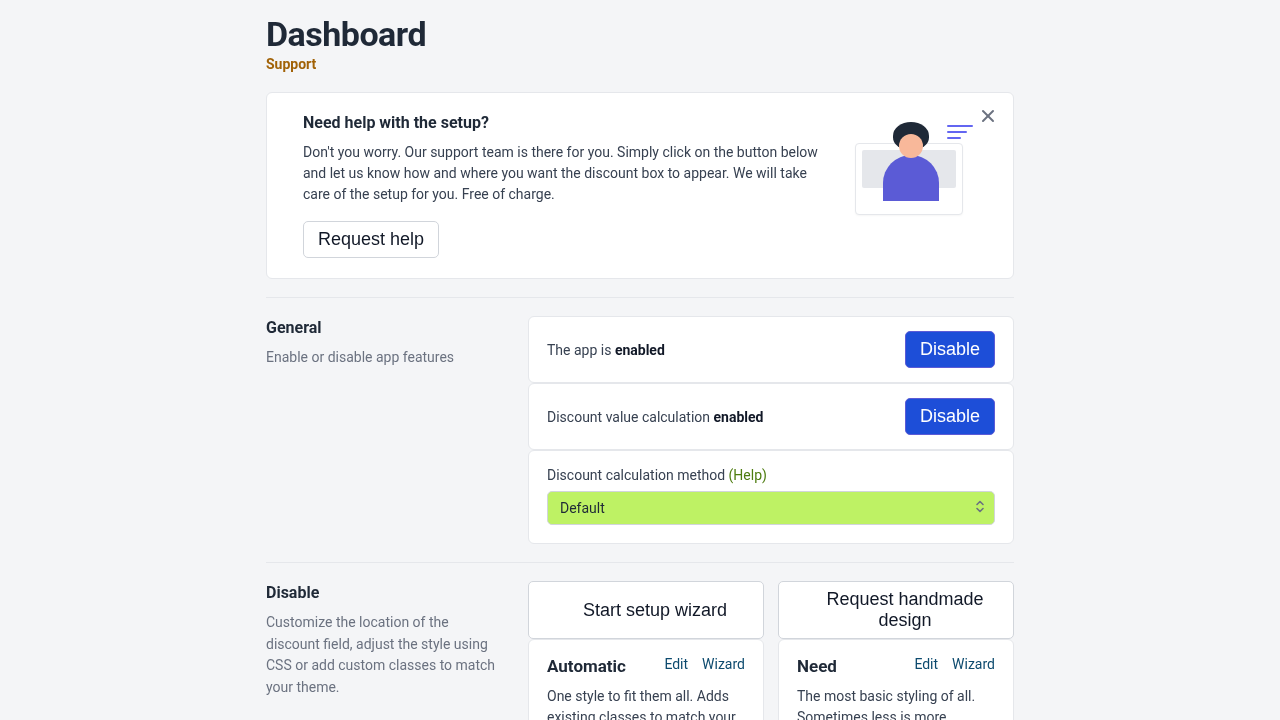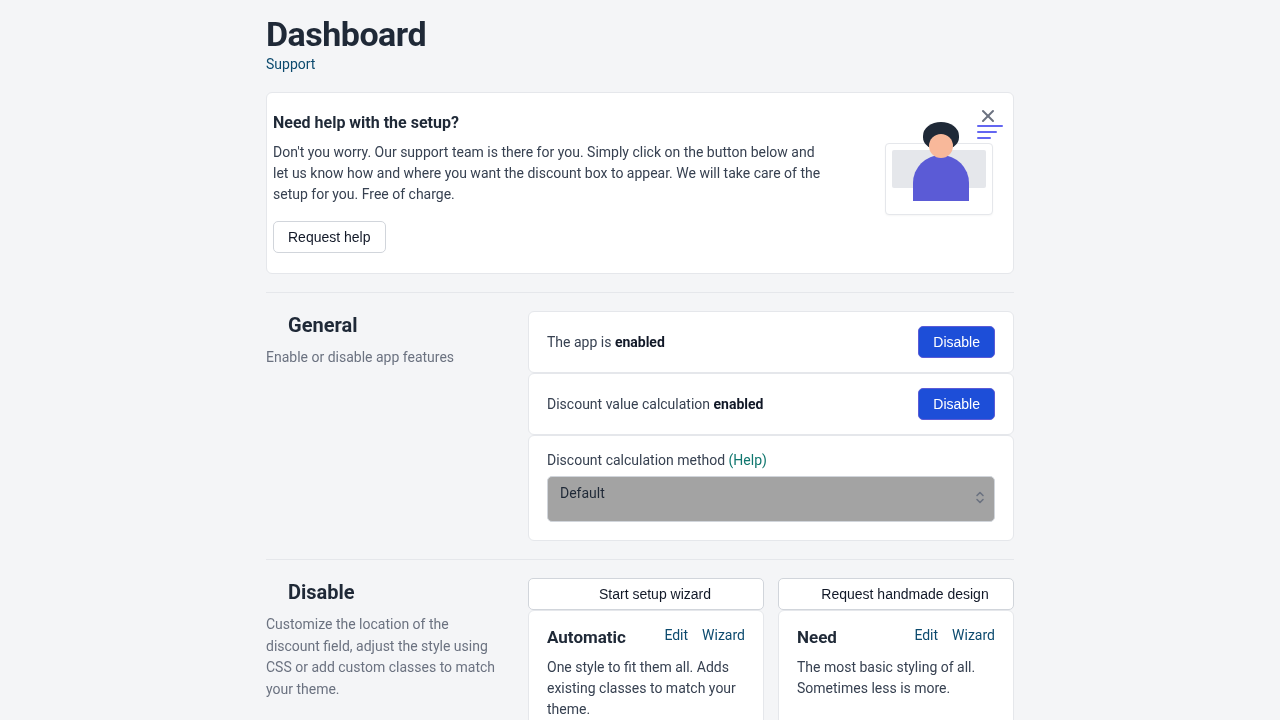--- a/index.html
+++ b/index.html
@@ -18,34 +18,35 @@
     width: 748px;
     margin: 0 auto;
   }
   .page-title {
     font-size: 34px;
     font-weight: 700;
     letter-spacing: -0.5px;
     margin-top: 6px;
   }
   .support-link {
-    color: #0c4a6e;
+    color: #a16207;
     text-decoration: none;
     font-size: 14px;
     display: inline-block;
     margin-top: 2px;
+    font-weight: bold;
   }
   .card {
     background: #fff;
     border: 1px solid #e5e7eb;
     border-radius: 6px;
   }
   .help-card {
     margin-top: 20px;
-    padding: 20px 6px;
+    padding: 20px 36px;
     display: flex;
     align-items: flex-start;
     position: relative;
   }
   .help-text {
     flex: 1;
     padding-right: 24px;
   }
   .help-card h3 {
     font-size: 16px;
@@ -57,21 +58,21 @@
     line-height: 1.5;
     margin-bottom: 16px;
     max-width: 560px;
   }
   .btn {
     display: inline-block;
     border: 1px solid #d1d5db;
     background: #fff;
     padding: 7px 14px;
     border-radius: 5px;
-    font-size: 14px;
+    font-size: 18px;
     color: #111827;
     cursor: pointer;
   }
   .btn-full { width: 100%; text-align: center; }
   .btn-primary {
     background: #1d4ed8;
     border-color: #5b5bd6;
     color: #fff;
   }
   .close-btn {
@@ -167,24 +168,23 @@
   .section {
     display: flex;
     gap: 24px;
   }
   .section-aside {
     width: 238px;
     flex-shrink: 0;
     padding-top: 2px;
   }
   .section-aside h2 {
-    font-size: 20px;
+    font-size: 16px;
     font-weight: 700;
     margin-bottom: 10px;
-    margin-left: 22px;
   }
   .section-aside p {
     color: #6b7280;
     line-height: 1.55;
   }
   .section-main {
     flex: 1;
     display: flex;
     flex-direction: column;
   }
@@ -202,32 +202,32 @@
 
   .form-card {
     padding: 16px 18px 18px;
   }
   .form-label {
     font-size: 14px;
     color: #374151;
     margin-bottom: 8px;
   }
   .form-label .help-link {
-    color: #0f766e;
+    color: #4d7c0f;
   }
   .select-wrap {
     position: relative;
   }
   .select {
     width: 100%;
     border: 1px solid #d1d5db;
     border-radius: 5px;
-    padding: 8px 30px 20px 12px;
-    font-size: 14px;
-    background: #a3a3a3;
+    padding: 8px 30px 8px 12px;
+    font-size: 14px;
+    background: #bef264;
     appearance: none;
   }
   .select-caret {
     position: absolute;
     right: 10px;
     top: 50%;
     transform: translateY(-50%);
     color: #6b7280;
     pointer-events: none;
   }

